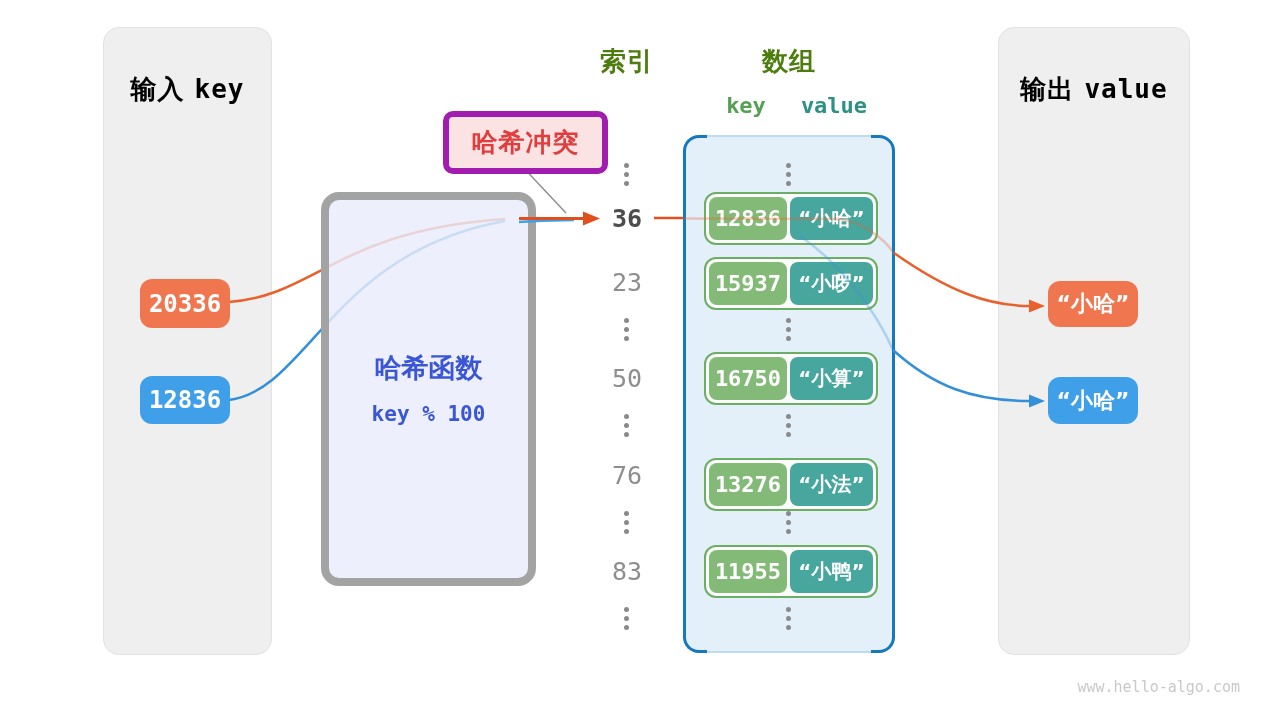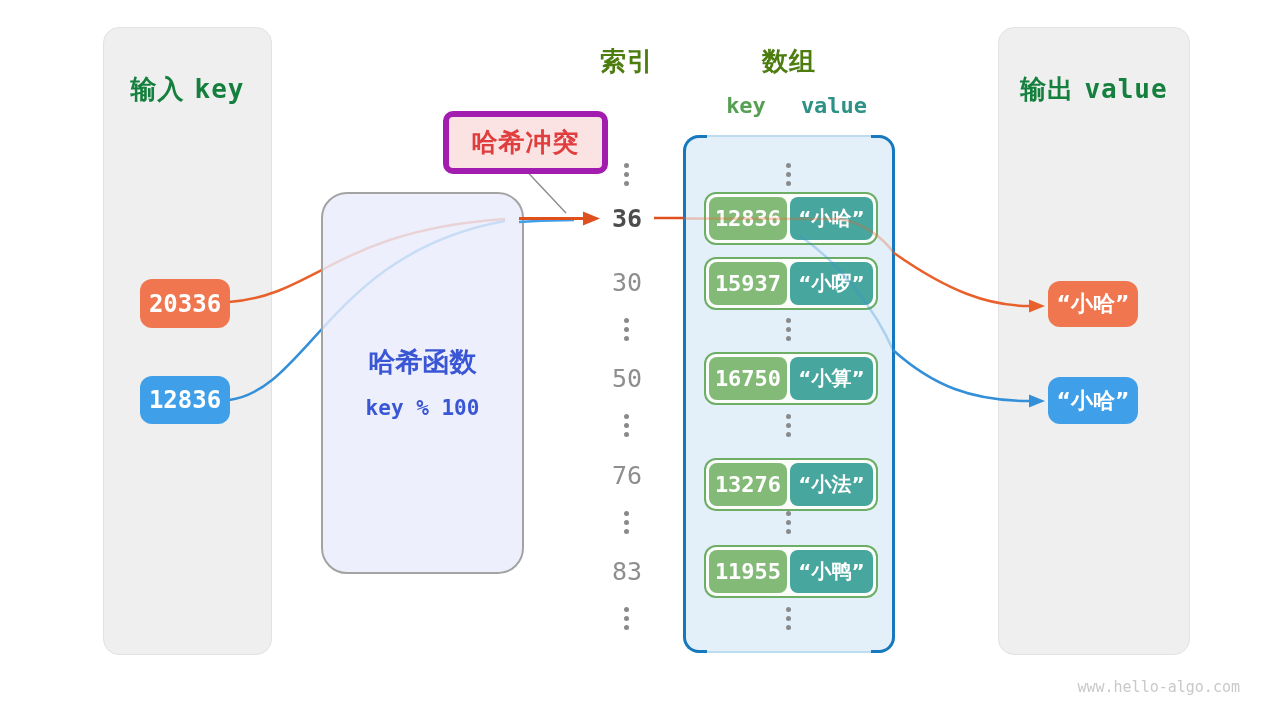--- a/index.html
+++ b/index.html
@@ -2,37 +2,37 @@
 <html><head>
 <meta charset="utf-8">
 <style>
   html,body{margin:0;padding:0;background:#ffffff;}
   body{font-family:"DejaVu Sans","Liberation Sans",sans-serif;}
   .stage{position:relative;width:1280px;height:720px;overflow:hidden;background:#ffffff;}
 
   .panel{position:absolute;top:27px;height:626px;background:#EFEFEF;border:1px solid #E2E2E2;
          border-radius:16px;z-index:1;}
   .panel-title{position:absolute;top:44px;left:0;width:100%;text-align:center;z-index:6;
-               font-size:26px;font-weight:bold;color:#15803d;letter-spacing:1px;}
+               font-size:26px;font-weight:bold;color:#000000;letter-spacing:1px;}
   .panel-title .code{font-family:"DejaVu Sans Mono","Liberation Mono",monospace;}
 
   .hdr{position:absolute;top:44px;text-align:center;font-size:26px;font-weight:bold;
        color:#4d7c0f;z-index:6;letter-spacing:1px;}
 
   .kv-hdr{position:absolute;top:93px;z-index:6;text-align:center;
           font-family:"DejaVu Sans Mono","Liberation Mono",monospace;
           font-size:22px;font-weight:bold;}
 
   .chipbox{position:absolute;z-index:6;border-radius:12px;color:#ffffff;text-align:center;
            display:flex;align-items:center;justify-content:center;}
   .chipbox.mono{font-family:"DejaVu Sans Mono","Liberation Mono",monospace;font-size:24px;font-weight:bold;}
   .chipbox.cjk{font-size:22px;font-weight:600;}
 
   .hash-box{position:absolute;left:321px;top:192px;width:199px;height:378px;z-index:3;
-            background:rgba(233,237,251,0.82);border:2px solid #a3a3a3;border-radius:26px;}
+            background:rgba(233,237,251,0.82);border:8px solid #a3a3a3;border-radius:18px;}
   .hash-name{position:absolute;top:150px;left:0;width:100%;text-align:center;
              font-size:27px;font-weight:bold;color:#3A56D4;}
   .hash-formula{position:absolute;top:202px;left:0;width:100%;text-align:center;
                 font-family:"DejaVu Sans Mono","Liberation Mono",monospace;
                 font-size:21px;font-weight:bold;color:#3A56D4;}
 
   .collision{position:absolute;left:443px;top:111px;width:153px;height:51px;z-index:6;
              background:#FBE3E3;border:6px solid #a21caf;border-radius:10px;
              display:flex;align-items:center;justify-content:center;
              font-size:26px;font-weight:bold;color:#E03E3E;letter-spacing:1px;}
@@ -96,21 +96,21 @@
   </div>
 
   <div class="collision">哈希冲突</div>
 
   <div class="vdots" style="left:624px;top:163px;">
       <span></span>
       <span></span>
       <span></span>
     </div>
   <div class="idx hot" style="top:204px;">36</div>
-  <div class="idx" style="top:268px;">30</div>
+  <div class="idx" style="top:268px;">23</div>
   <div class="vdots" style="left:624px;top:318px;">
       <span></span>
       <span></span>
       <span></span>
     </div>
   <div class="idx" style="top:364px;">50</div>
   <div class="vdots" style="left:624px;top:414px;">
       <span></span>
       <span></span>
       <span></span>

